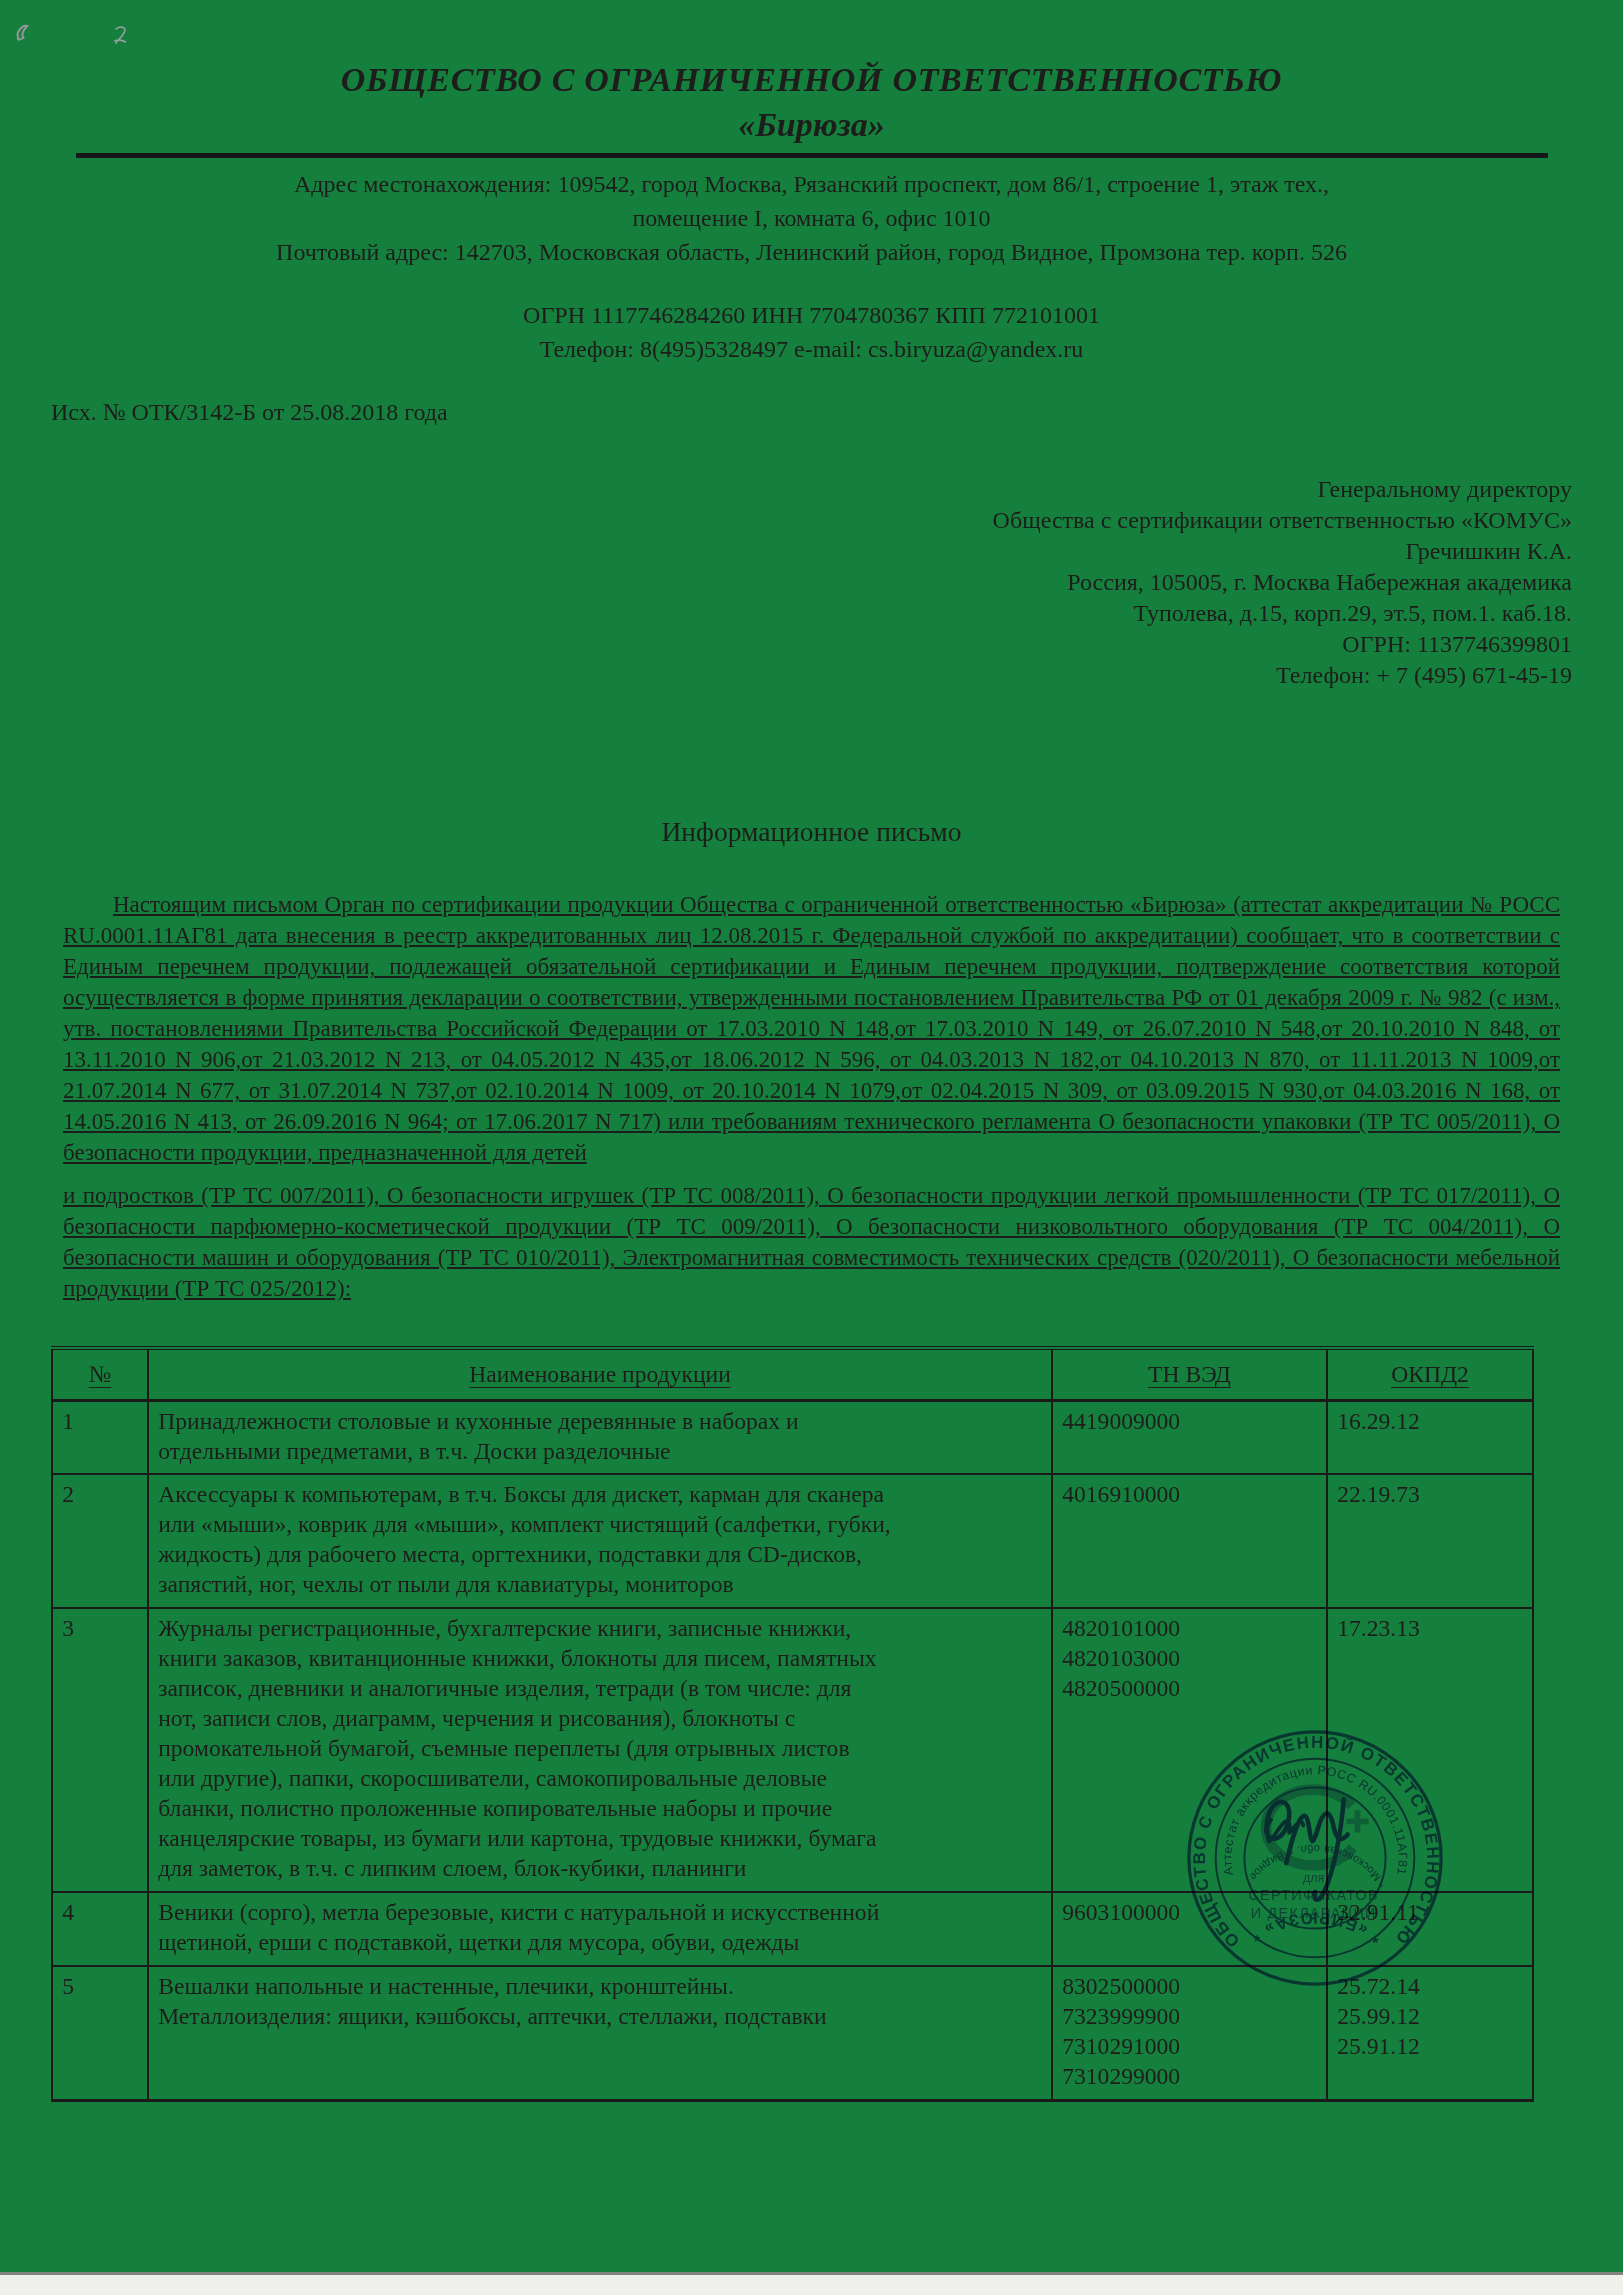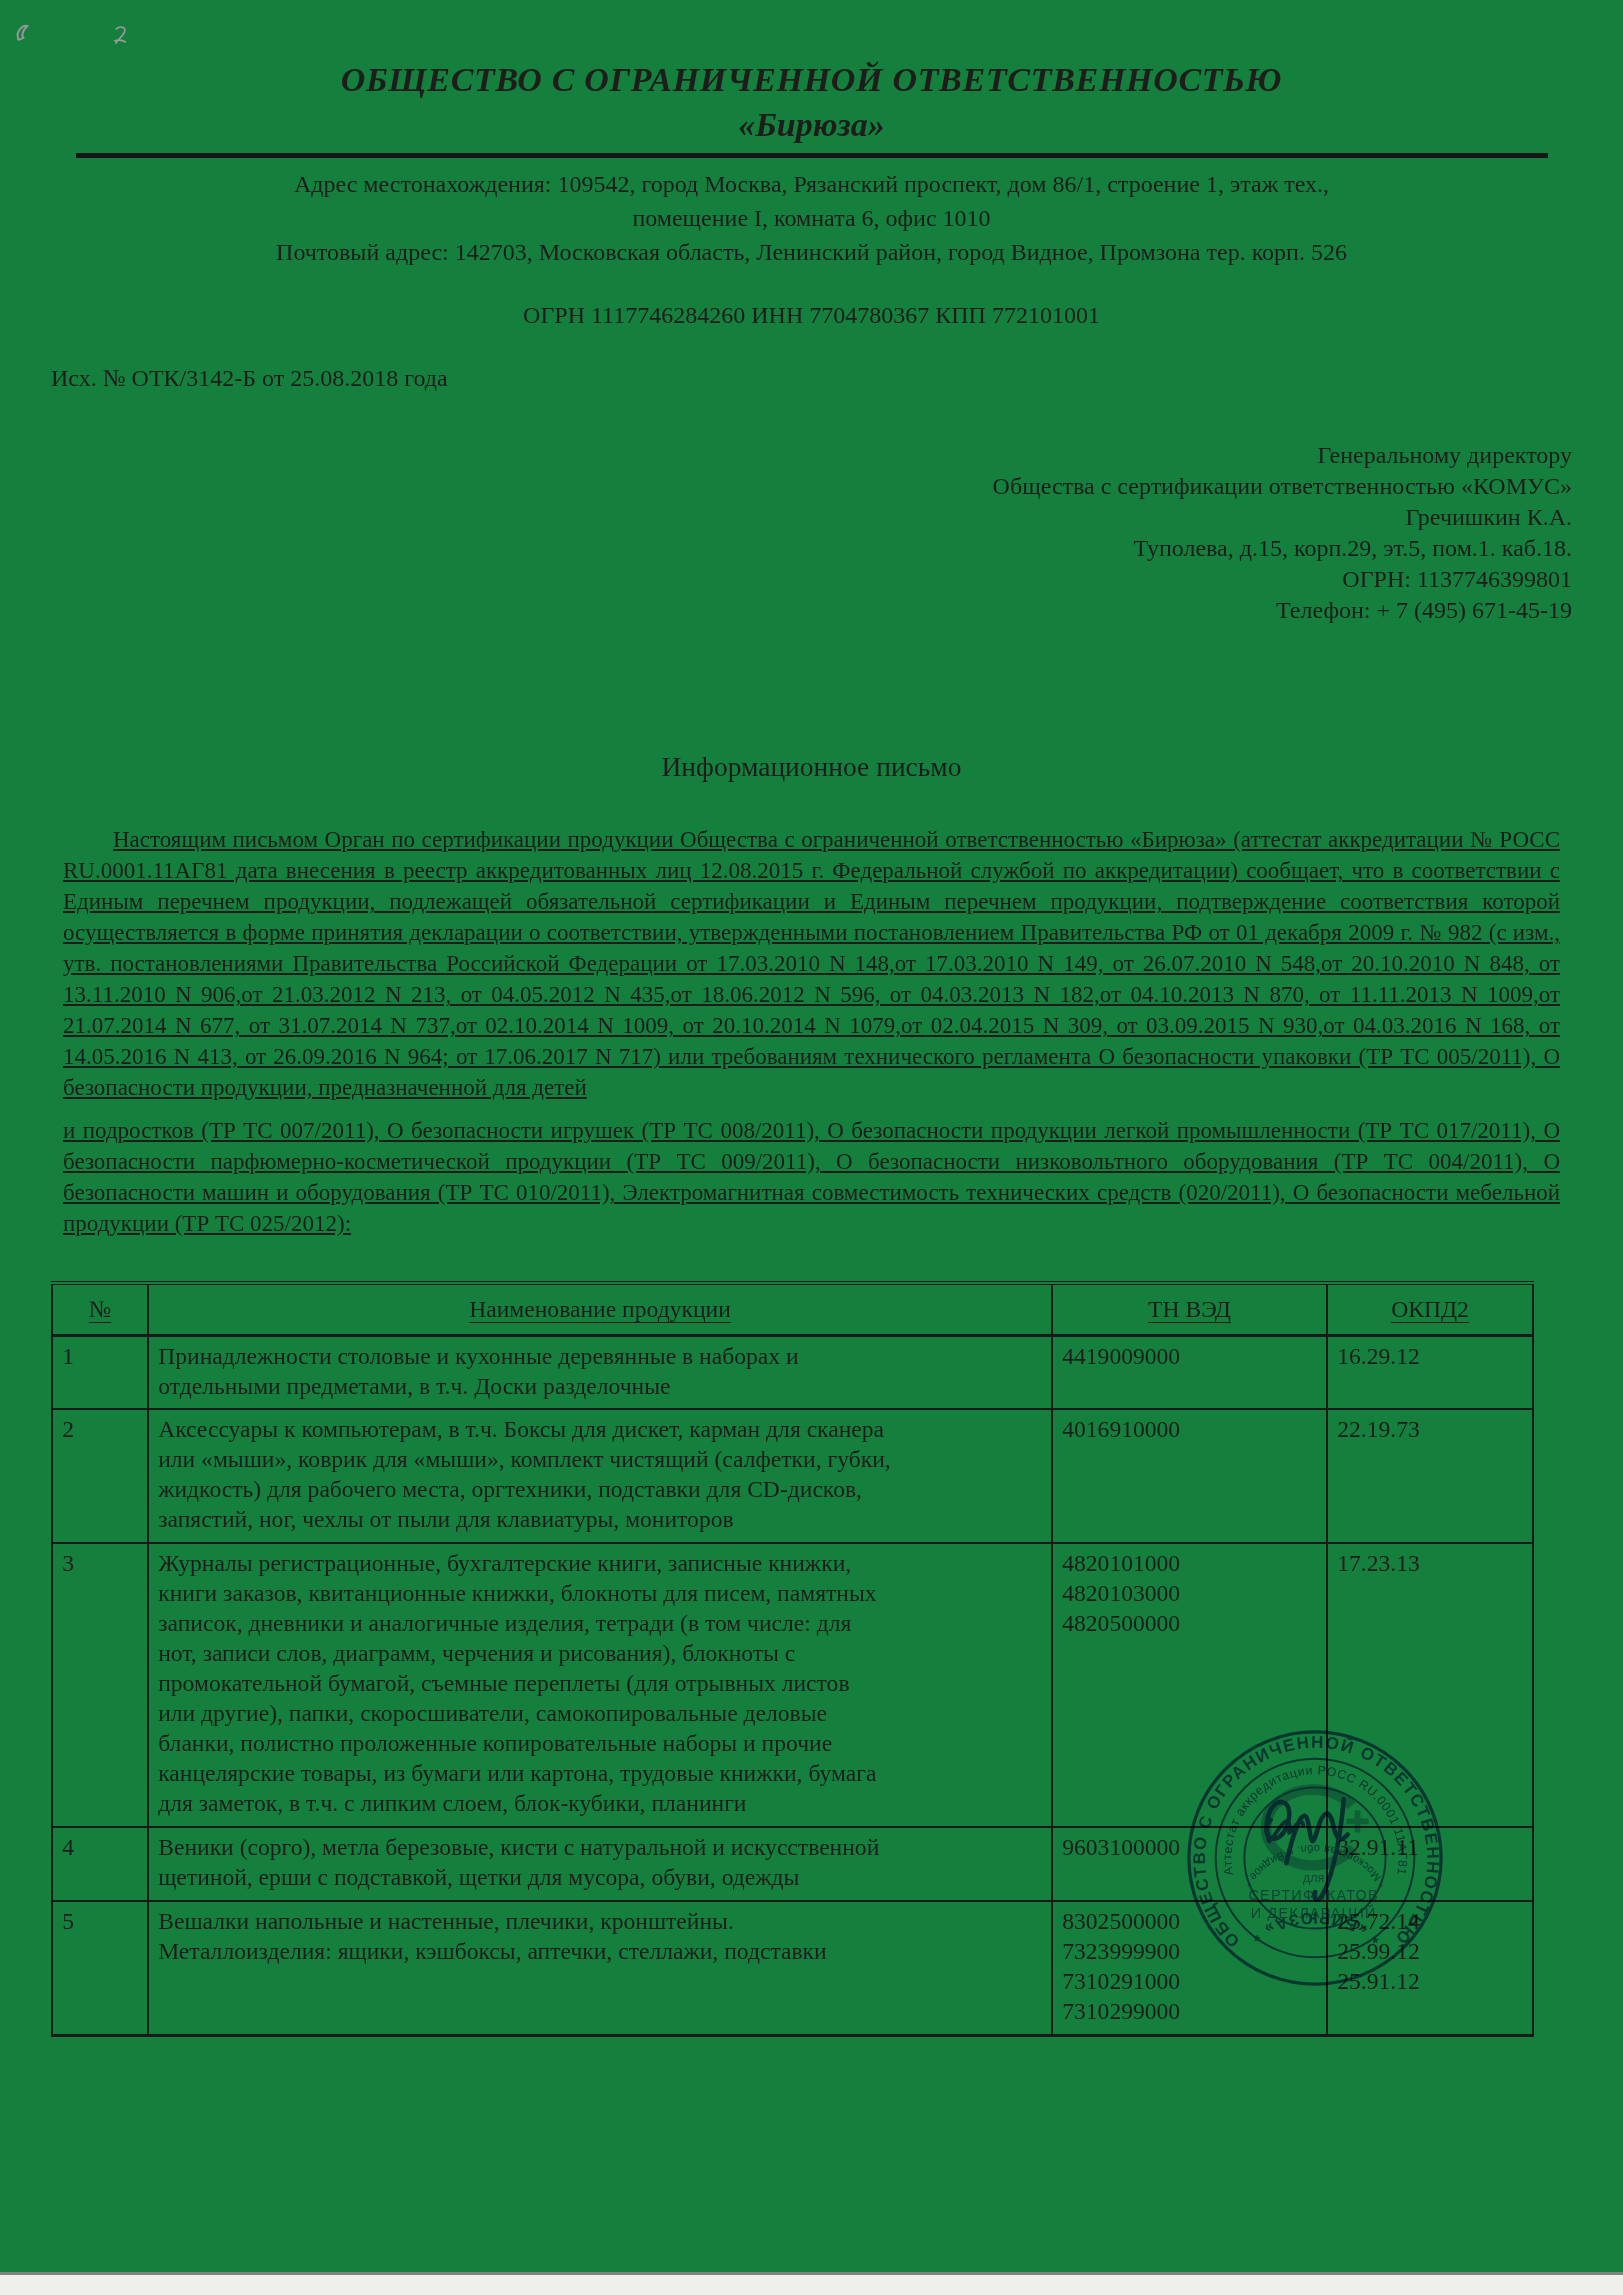--- a/index.html
+++ b/index.html
@@ -106,29 +106,31 @@
       <div class="head-rule"></div>
 
       <div class="addr-block">
         <div class="addr">Адрес местонахождения: 109542, город Москва, Рязанский проспект, дом 86/1, строение 1, этаж тех.,</div>
         <div class="addr">помещение I, комната 6, офис 1010</div>
         <div class="addr">Почтовый адрес: 142703, Московская область, Ленинский район, город Видное, Промзона тер. корп. 526</div>
       </div>
 
       <div class="reg-block">
         <div class="addr">ОГРН 1117746284260 ИНН 7704780367 КПП 772101001</div>
+        <div class="addr">Телефон: 8(495)5328497 e-mail: cs.biryuza@yandex.ru</div>
       </div>
     </div>
 
     <div class="outgoing">Исх. № ОТК/3142-Б от 25.08.2018 года</div>
 
     <div class="recipient">
       <div>Генеральному директору</div>
       <div>Общества с сертификации ответственностью «КОМУС»</div>
       <div>Гречишкин К.А.</div>
+      <div>Россия, 105005, г. Москва Набережная академика</div>
       <div>Туполева, д.15, корп.29, эт.5, пом.1. каб.18.</div>
       <div>ОГРН: 1137746399801</div>
       <div>Телефон: + 7 (495) 671-45-19</div>
     </div>
 
     <div class="letter-title">Информационное письмо</div>
 
     <p class="body-par first">Настоящим письмом Орган по сертификации продукции Общества с ограниченной ответственностью «Бирюза» (аттестат аккредитации № РОСС RU.0001.11АГ81 дата внесения в реестр аккредитованных лиц  12.08.2015 г. Федеральной службой по аккредитации) сообщает, что в соответствии с Единым перечнем продукции, подлежащей обязательной сертификации и Единым перечнем продукции, подтверждение соответствия которой осуществляется в форме принятия декларации о соответствии, утвержденными постановлением Правительства РФ от 01 декабря 2009 г. № 982 (с изм., утв. постановлениями Правительства Российской Федерации от 17.03.2010 N 148,от 17.03.2010 N 149, от 26.07.2010 N 548,от 20.10.2010 N 848, от 13.11.2010 N 906,от 21.03.2012 N 213, от 04.05.2012 N 435,от 18.06.2012 N 596, от 04.03.2013 N 182,от 04.10.2013 N 870, от 11.11.2013 N 1009,от 21.07.2014 N 677, от 31.07.2014 N 737,от 02.10.2014 N 1009, от 20.10.2014 N 1079,от 02.04.2015 N 309, от 03.09.2015 N 930,от 04.03.2016 N 168, от 14.05.2016 N 413, от 26.09.2016 N 964; от 17.06.2017 N 717) или требованиям технического регламента О безопасности упаковки (ТР ТС 005/2011), О безопасности продукции, предназначенной для детей</p>
     <p class="body-par">и подростков (ТР ТС 007/2011), О безопасности игрушек (ТР ТС 008/2011), О безопасности продукции легкой промышленности (ТР ТС 017/2011), О безопасности парфюмерно-косметической продукции (ТР ТС 009/2011), О безопасности низковольтного оборудования (ТР ТС 004/2011), О безопасности машин и оборудования (ТР ТС 010/2011), Электромагнитная совместимость технических средств (020/2011), О безопасности мебельной продукции (ТР ТС 025/2012):</p>
 

